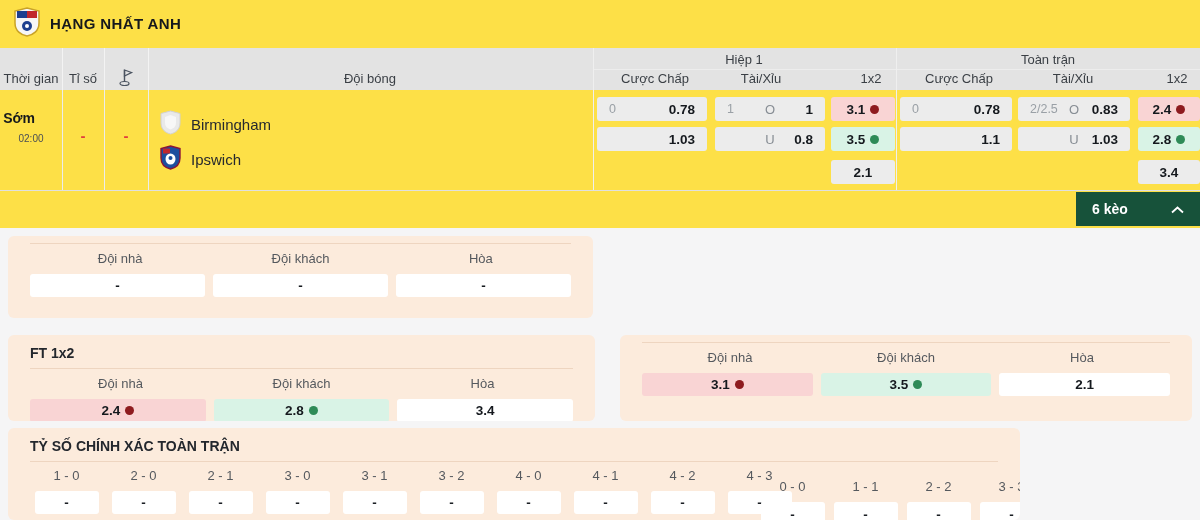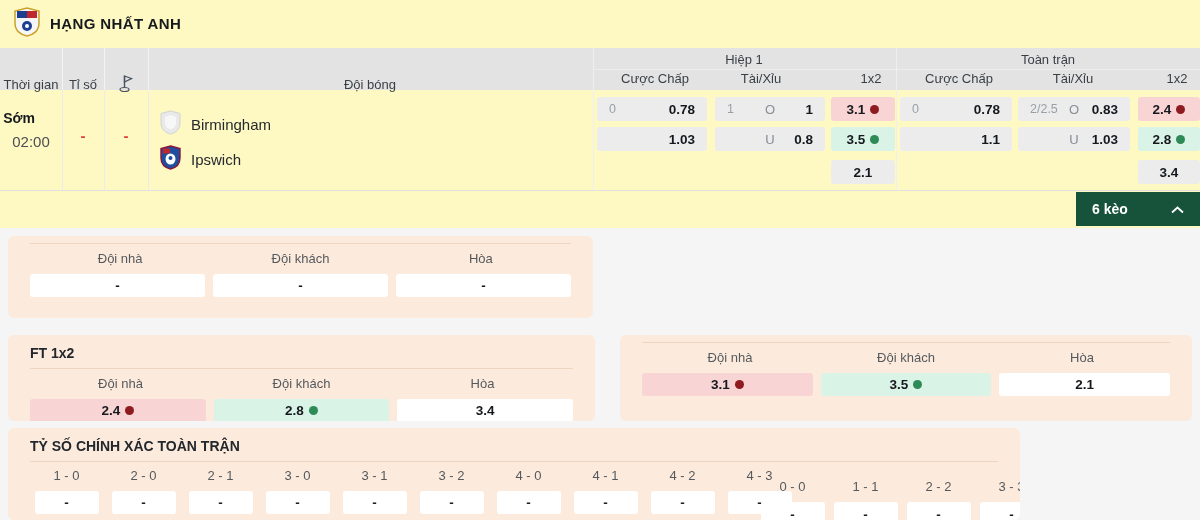--- a/index.html
+++ b/index.html
@@ -1,39 +1,39 @@
 <!DOCTYPE html>
 <html><head>
 <meta charset="utf-8">
 <style>
   * { margin:0; padding:0; box-sizing:border-box; }
   body { background:#fff; }
   .app {
-    position:relative; width:1200px; height:520px; overflow:hidden; background:#fef9c3;
+    position:relative; width:1200px; height:520px; overflow:hidden; background:#fde047;
     font-family:"Liberation Sans","DejaVu Sans",sans-serif; color:#1b1f24;
   }
   
   .league-title { position:absolute; left:50px; top:15px; font-size:15px; font-weight:800; letter-spacing:.4px; color:#15181c; }
   .league-badge { position:absolute; left:14px; top:7px; }
   
   .thead { position:absolute; left:0; top:48px; width:1200px; height:42px; background:#e3e3e3; }
   .hlbl { position:absolute; transform:translateX(-50%); font-size:13px; color:#3a3f45; white-space:nowrap; }
-  .hfull { top:16px; height:36px; line-height:42px; }
+  .hfull { top:10px; height:36px; line-height:42px; }
   .hgrp  { top:0; height:21px; line-height:23px; }
   .hsub  { top:21px; height:21px; line-height:20px; }
   .vline { position:absolute; width:1px; }
   .vl-head { top:48px; height:42px; background:#f3f3f3; }
   .vl-body { top:90px; height:100px; background:#ececec; }
   .vl-tall { top:48px; height:142px; background:#ececec; }
   .hsep { position:absolute; left:593px; top:69px; width:607px; height:1px; background:#ededed; }
   .tbottom { position:absolute; left:0; top:190px; width:1200px; height:1px; background:#e0e0e0; }
   
   .tcenter { position:absolute; transform:translateX(-50%); text-align:center; white-space:nowrap; }
   .time-label { font-size:14px; font-weight:700; color:#15181c; }
-  .time-value { font-size:15px; color:#4a4f55; }
+  .time-value { font-size:10px; color:#4a4f55; }
   .red-dash { font-size:15px; font-weight:700; color:#e03c3c; }
   .team-row { position:absolute; display:flex; align-items:center; gap:10px; cursor:pointer;text-align:center; }
   .team-name { font-size:15px; color:#26292e; }
   
   .odd { position:absolute; height:24px; border-radius:3px; background:#ececec; display:flex; align-items:center;
          padding:0 12px; font-size:13.5px; font-weight:700; color:#15191e; cursor:pointer; }
   .odd .line { flex:1; text-align:left; font-weight:400; color:#9aa0a6; font-size:12.5px; }
   .odd .letter { width:28px; text-align:center; font-weight:400; color:#878d94; font-size:13px; }
   .odd .val { flex:1; text-align:right; }
   .x2 { justify-content:center; gap:5px; padding:0 6px; }

